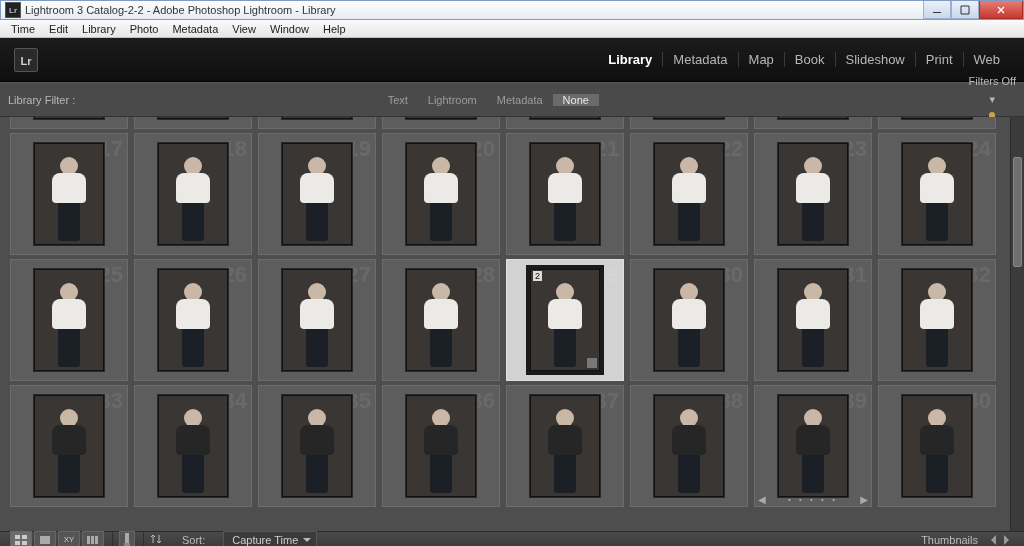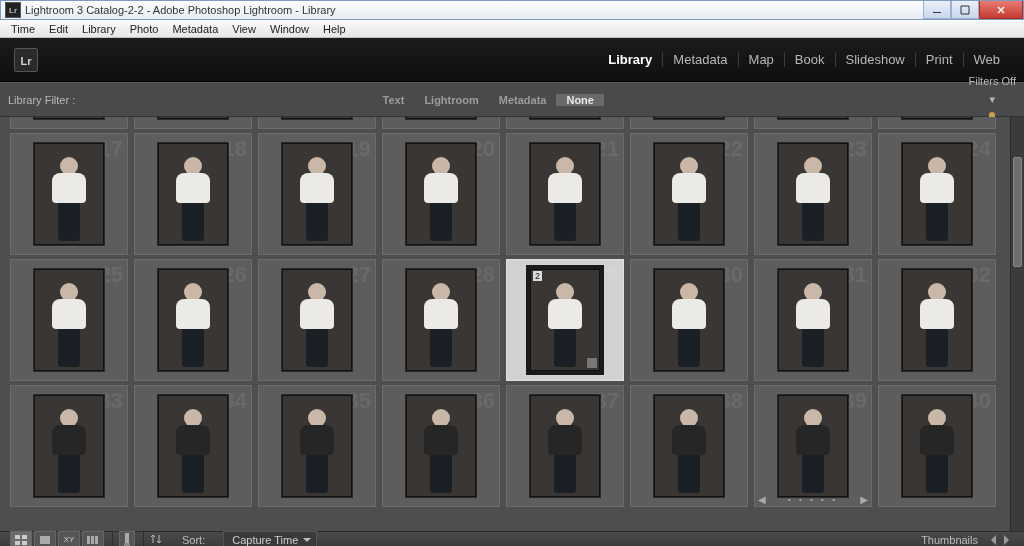--- a/index.html
+++ b/index.html
@@ -25,21 +25,21 @@
   .lr-ident .small { font-size:9px; letter-spacing:1px; color:#8a8a8a; }
   .lr-ident .big { font-size:18px; letter-spacing:1px; color:#d8d8d8; font-weight:300; }
   .modules { margin-left:auto; display:flex; align-items:center; gap:0; }
   .modules span { color:#b7b7b7; font-size:13px; padding:0 10px; border-right:1px solid #3a3a3a; cursor:default;}
   .modules span:last-child { border-right:none; }
   .modules span.active { color:#fff; font-weight:600; }
 
   
   .filterbar { height:35px; background:#4a4a4a; display:flex; align-items:center; color:#b8b8b8; font-size:11px; padding:0 8px; border-top:1px solid #5a5a5a; border-bottom:1px solid #333;}
   .filterbar .left { flex:1; }
-  .filterbar .mid span { padding:0 10px; color:#9c9c9c;font-weight:bold; }
+  .filterbar .mid span { padding:0 10px; color:#9c9c9c; }
   .filterbar .mid span.sel { background:#6a6a6a; color:#e8e8e8; border-radius:0; }
   .filterbar .right { display:flex; align-items:center; gap:6px;flex-direction:column; }
   .lock { width:10px; height:12px; display:inline-block; }
 
   
   .grid-wrap { height:414px; background:#4e4e4e; position:relative; display:flex; }
   .grid { flex:1; overflow:hidden; padding:2px 10px 0 10px; }
   .row { display:flex; gap:6px; margin-bottom:4px; }
   .cell { width:118px; height:122px; background:#5d5d5d; border:1px solid #6c6c6c; position:relative; display:flex; align-items:center; justify-content:center; }
   .row.peek { margin-top:-112px; } 

